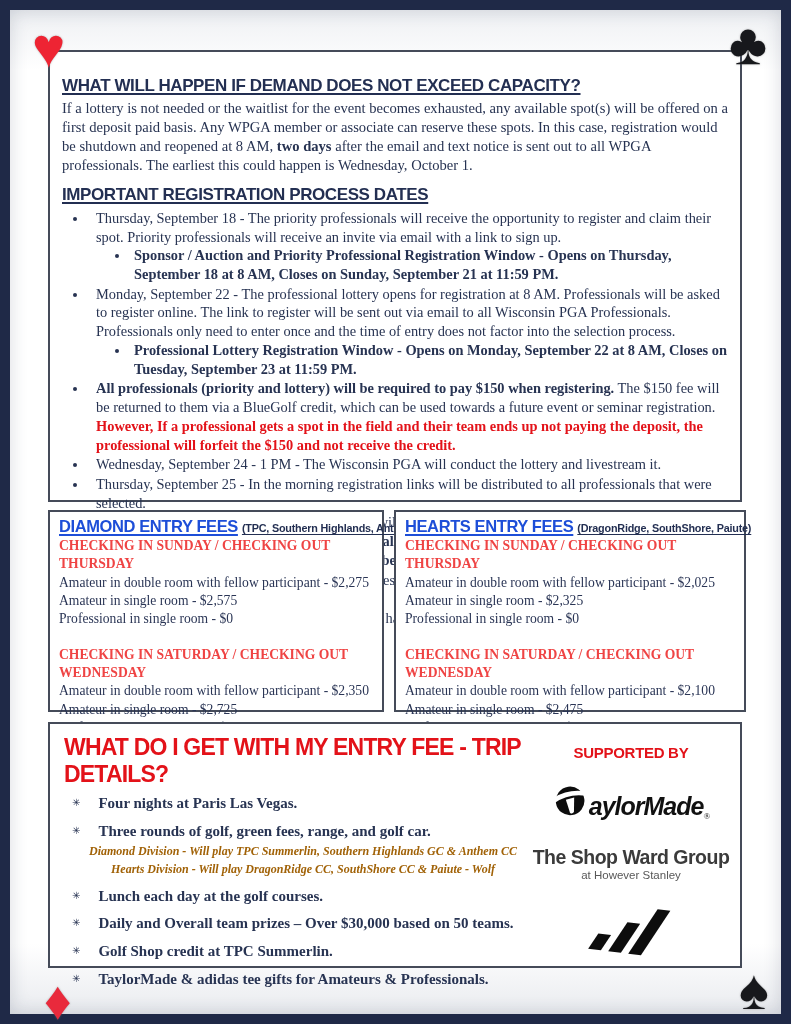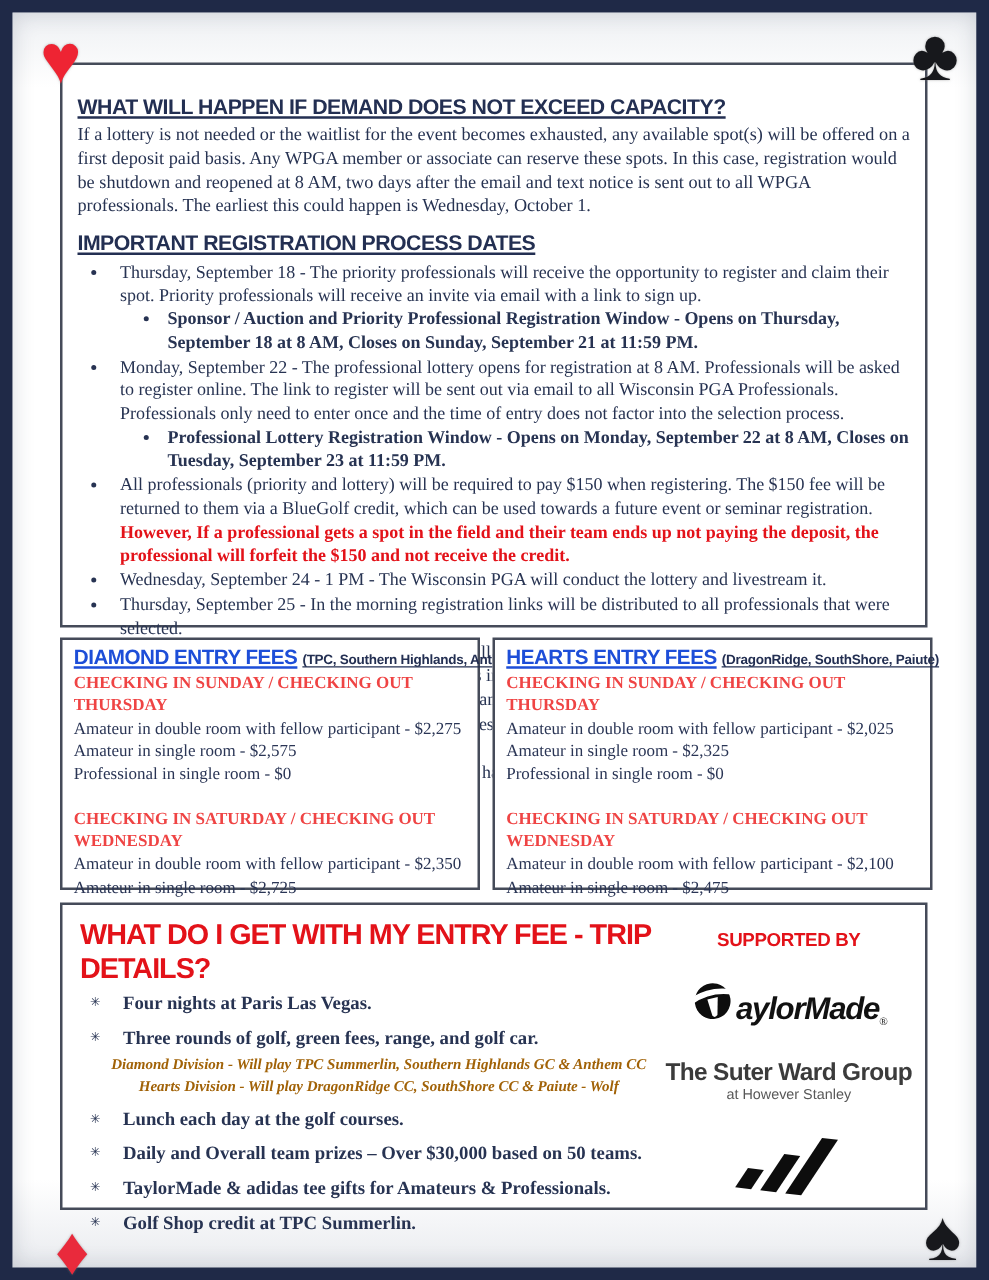--- a/index.html
+++ b/index.html
@@ -32,21 +32,21 @@
     color:#232f52;font-size:17px;letter-spacing:-0.4px;margin:0;
     text-decoration:underline;text-decoration-thickness:2px;text-underline-offset:2px;
     display:inline-block;
   }
   .hd2{margin-top:10px;}
   .para{font-size:14.6px;line-height:1.3;margin:3px 0 0 0;color:#273352;}
   ul.dates{margin:4px 0 0 0;padding-left:26px;font-size:14.4px;line-height:1.3;}
   ul.dates>li{margin:0 0 1px 0;padding-left:8px;}
   ul.dates ul{list-style:disc;margin:0;padding-left:34px;}
   ul.dates ul li{font-weight:bold;padding-left:4px;}
-  .bold,b{font-weight:normal;}
+  .bold,b{font-weight:bold;}
   .red{color:#e31219;font-weight:bold;display:block;}
 
   .fee-box{top:510px;height:202px;padding:5px 9px;}
   .fee-box.d{left:48px;width:336px;}
   .fee-box.h{left:394px;width:352px;}
   .fee-title{white-space:nowrap;margin-bottom:1px;}
   .ft-main{
     font-family:"Liberation Sans", sans-serif;font-weight:bold;font-size:16.5px;
     color:#1d4ed8;letter-spacing:-0.4px;
     text-decoration:underline;text-decoration-thickness:2px;text-underline-offset:2px;
@@ -170,22 +170,22 @@
   <div class="trip-left">
     <h2 class="trip-title">WHAT DO I GET WITH MY ENTRY FEE - TRIP DETAILS?</h2>
     <ul class="trip-list">
       <li><span class="tb">Four nights at Paris Las Vegas.</span></li>
       <li><span class="tb">Three rounds of golf, green fees, range, and golf car.</span>
         <div class="division">Diamond Division - Will play TPC Summerlin, Southern Highlands GC &amp; Anthem CC</div>
         <div class="division">Hearts Division - Will play DragonRidge CC, SouthShore CC &amp; Paiute - Wolf</div>
       </li>
       <li><span class="tb">Lunch each day at the golf courses.</span></li>
       <li><span class="tb">Daily and Overall team prizes – Over $30,000 based on 50 teams.</span></li>
+      <li><span class="tb">Golf Shop credit at TPC Summerlin.</span></li>
       <li><span class="tb">TaylorMade &amp; adidas tee gifts for Amateurs &amp; Professionals.</span></li>
-      <li><span class="tb">Golf Shop credit at TPC Summerlin.</span></li>
 
     </ul>
   </div>
 
   <aside class="sponsors">
     <div class="supported">SUPPORTED BY</div>
 
     <div class="tm-logo">
       <span>
         <svg width="36" height="34" viewBox="0 0 40 38">
@@ -194,21 +194,21 @@
             <path d="M2,14 Q20,6 39,12 L39,17 Q20,11 2,20 Z" fill="#ffffff"></path>
             <path d="M15.5,18 L25,17 L22.5,33 Q20,35.5 18,33 Z" fill="#ffffff"></path>
           </g>
         </svg>
       </span>
       <span class="tm-text">aylorMade</span>
         <span class="tm-reg">®</span>
     </div>
 
     <div class="suter">
-      <div class="suter-main">The Suter Ward Group</div>
+      <div class="suter-main">The Shop Ward Group</div>
       <div class="suter-sub">at However Stanley</div>
     </div>
 
     <div class="adidas">
       <svg width="110" height="74" viewBox="0 0 120 80">
         <g transform="rotate(7 60 55)" fill="#0d0d0d">
           <polygon points="14,64 28,64 37,46 23,46"></polygon>
           <polygon points="36,64 50,64 67,30 53,30"></polygon>
           <polygon points="58,64 72,64 98,12 84,12"></polygon>
         </g>

